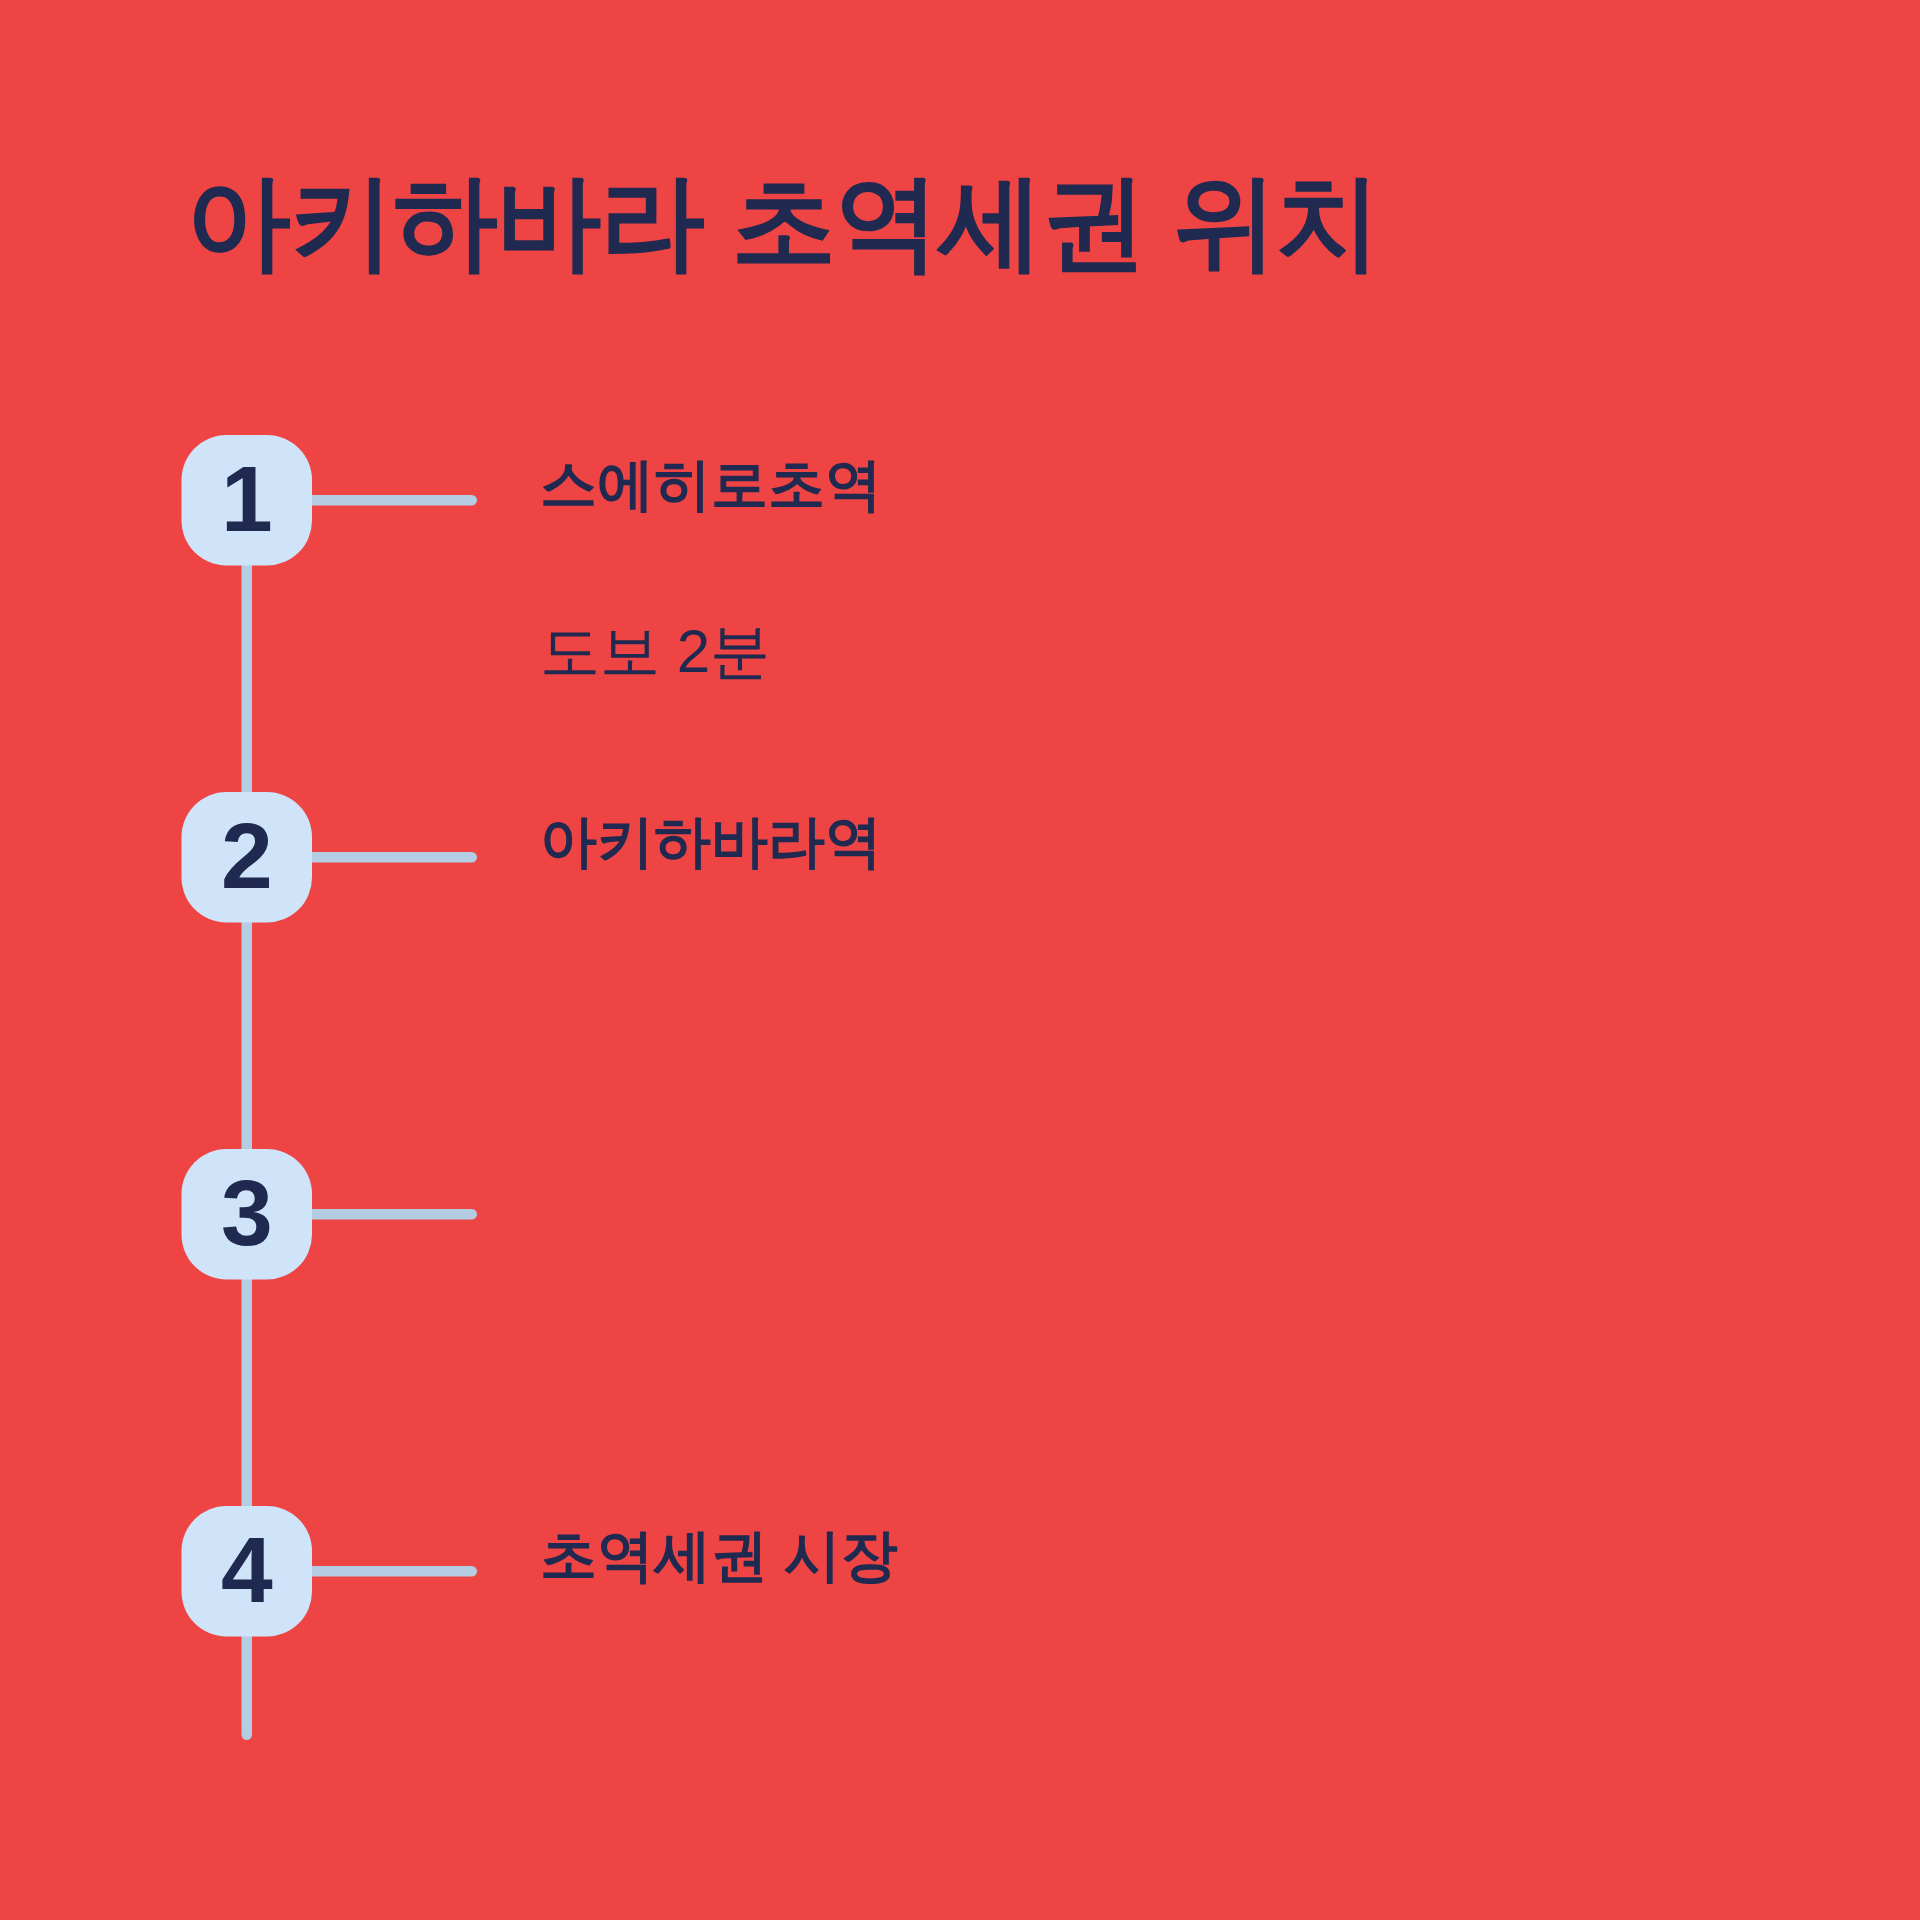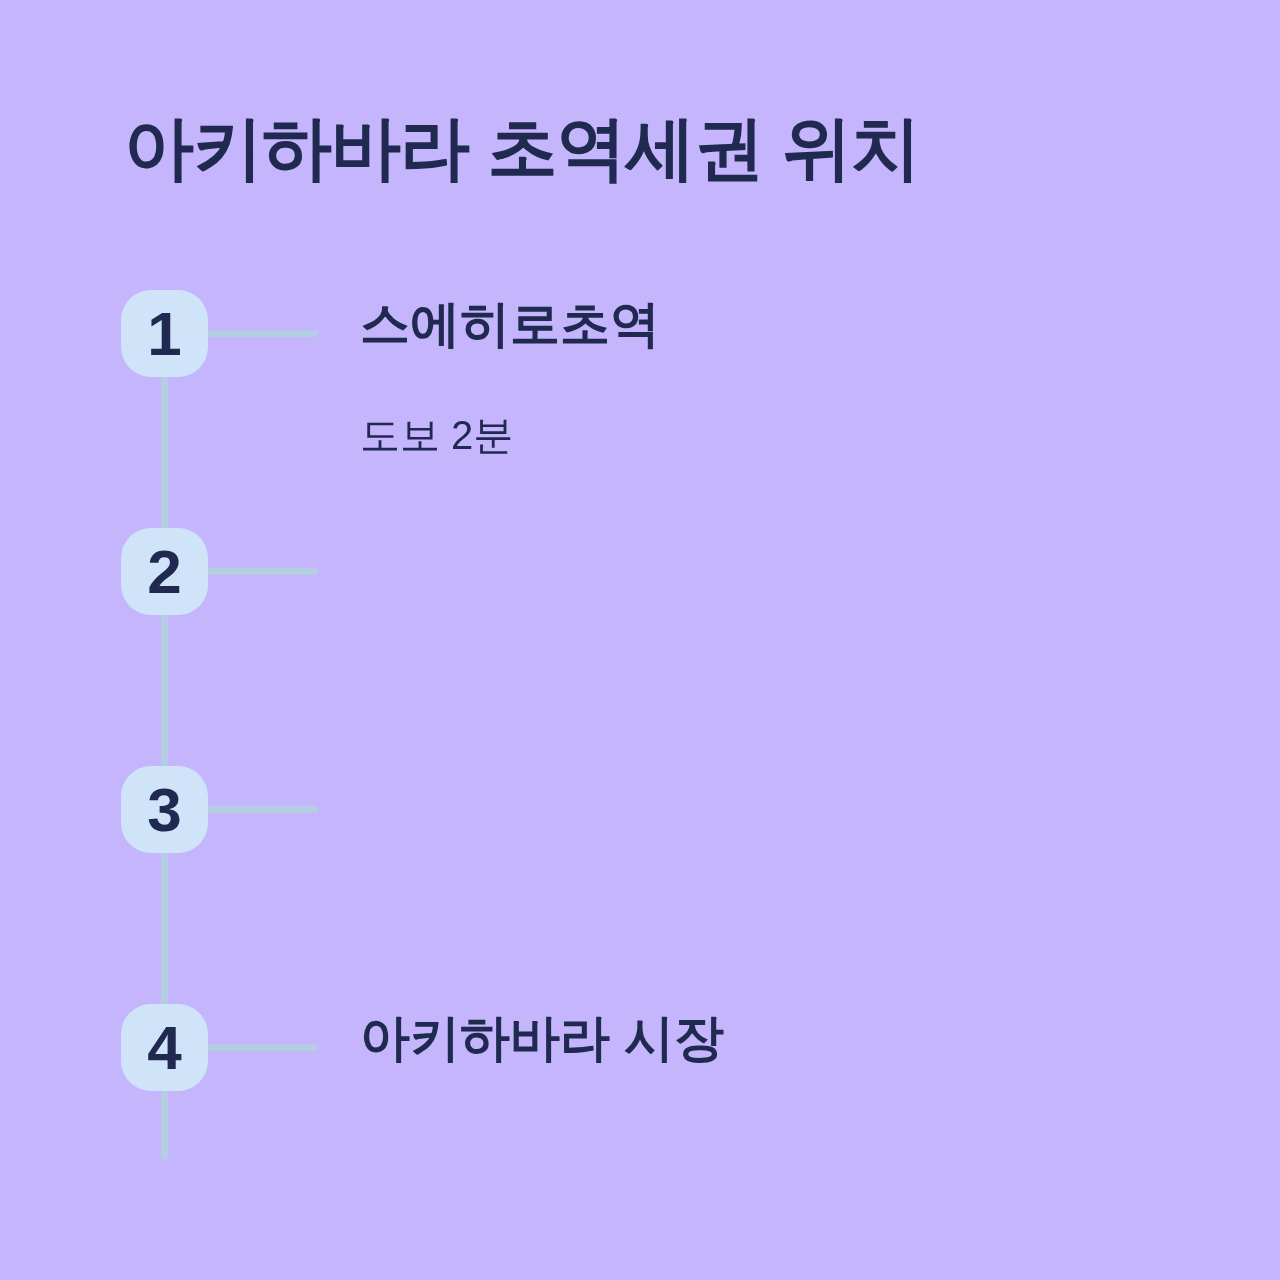--- a/index.html
+++ b/index.html
@@ -5,21 +5,21 @@
   html, body { margin: 0; padding: 0; }
   body {
     width: 1280px; height: 1280px;
     background: #fdfdfc;
     font-family: "Liberation Sans", "DejaVu Sans", sans-serif;
     overflow: hidden;
   }
   .canvas {
     position: relative;
     width: 1280px; height: 1280px;
-    background: #c4b5fd;
+    background: #ef4444;
   }
   .page-title {
     position: absolute;
     left: 124px; top: 108px;
     margin: 0;
     font-size: 70px;
     font-weight: 700;
     letter-spacing: -1px;
     line-height: 80px;
     color: #20294f;
@@ -65,21 +65,21 @@
     width: 110px; height: 7px;
     margin-top: 40px;
     background: #b5cde3;
     border-radius: 0 4px 4px 0;
   }
   .texts {
     margin-left: 42px;
     padding-top: 6px;
   }
   .item-title {
-    font-size: 50px;
+    font-size: 38px;
     font-weight: 600;
     line-height: 56px;
     color: #20294f;
     white-space: nowrap;
   }
   .item-sub {
     margin-top: 60px;
     font-size: 40px;
     font-weight: 500;
     line-height: 46px;
@@ -108,34 +108,35 @@
         <div class="item-sub">도보 2분</div>
       </div>
     </div>
 
     <div class="row row-1">
       <div class="badge">
         <span>2</span>
       </div>
       <div class="hline"></div>
       <div class="texts">
+        <div class="item-title">아키하바라역</div>
       </div>
     </div>
 
     <div class="row row-2">
       <div class="badge">
         <span>3</span>
       </div>
       <div class="hline"></div>
     </div>
 
     <div class="row row-3">
       <div class="badge">
         <span>4</span>
       </div>
       <div class="hline"></div>
       <div class="texts">
-        <div class="item-title">아키하바라 시장</div>
+        <div class="item-title">초역세권 시장</div>
       </div>
     </div>
 
   </div>
 </div>
 
 </body></html>

